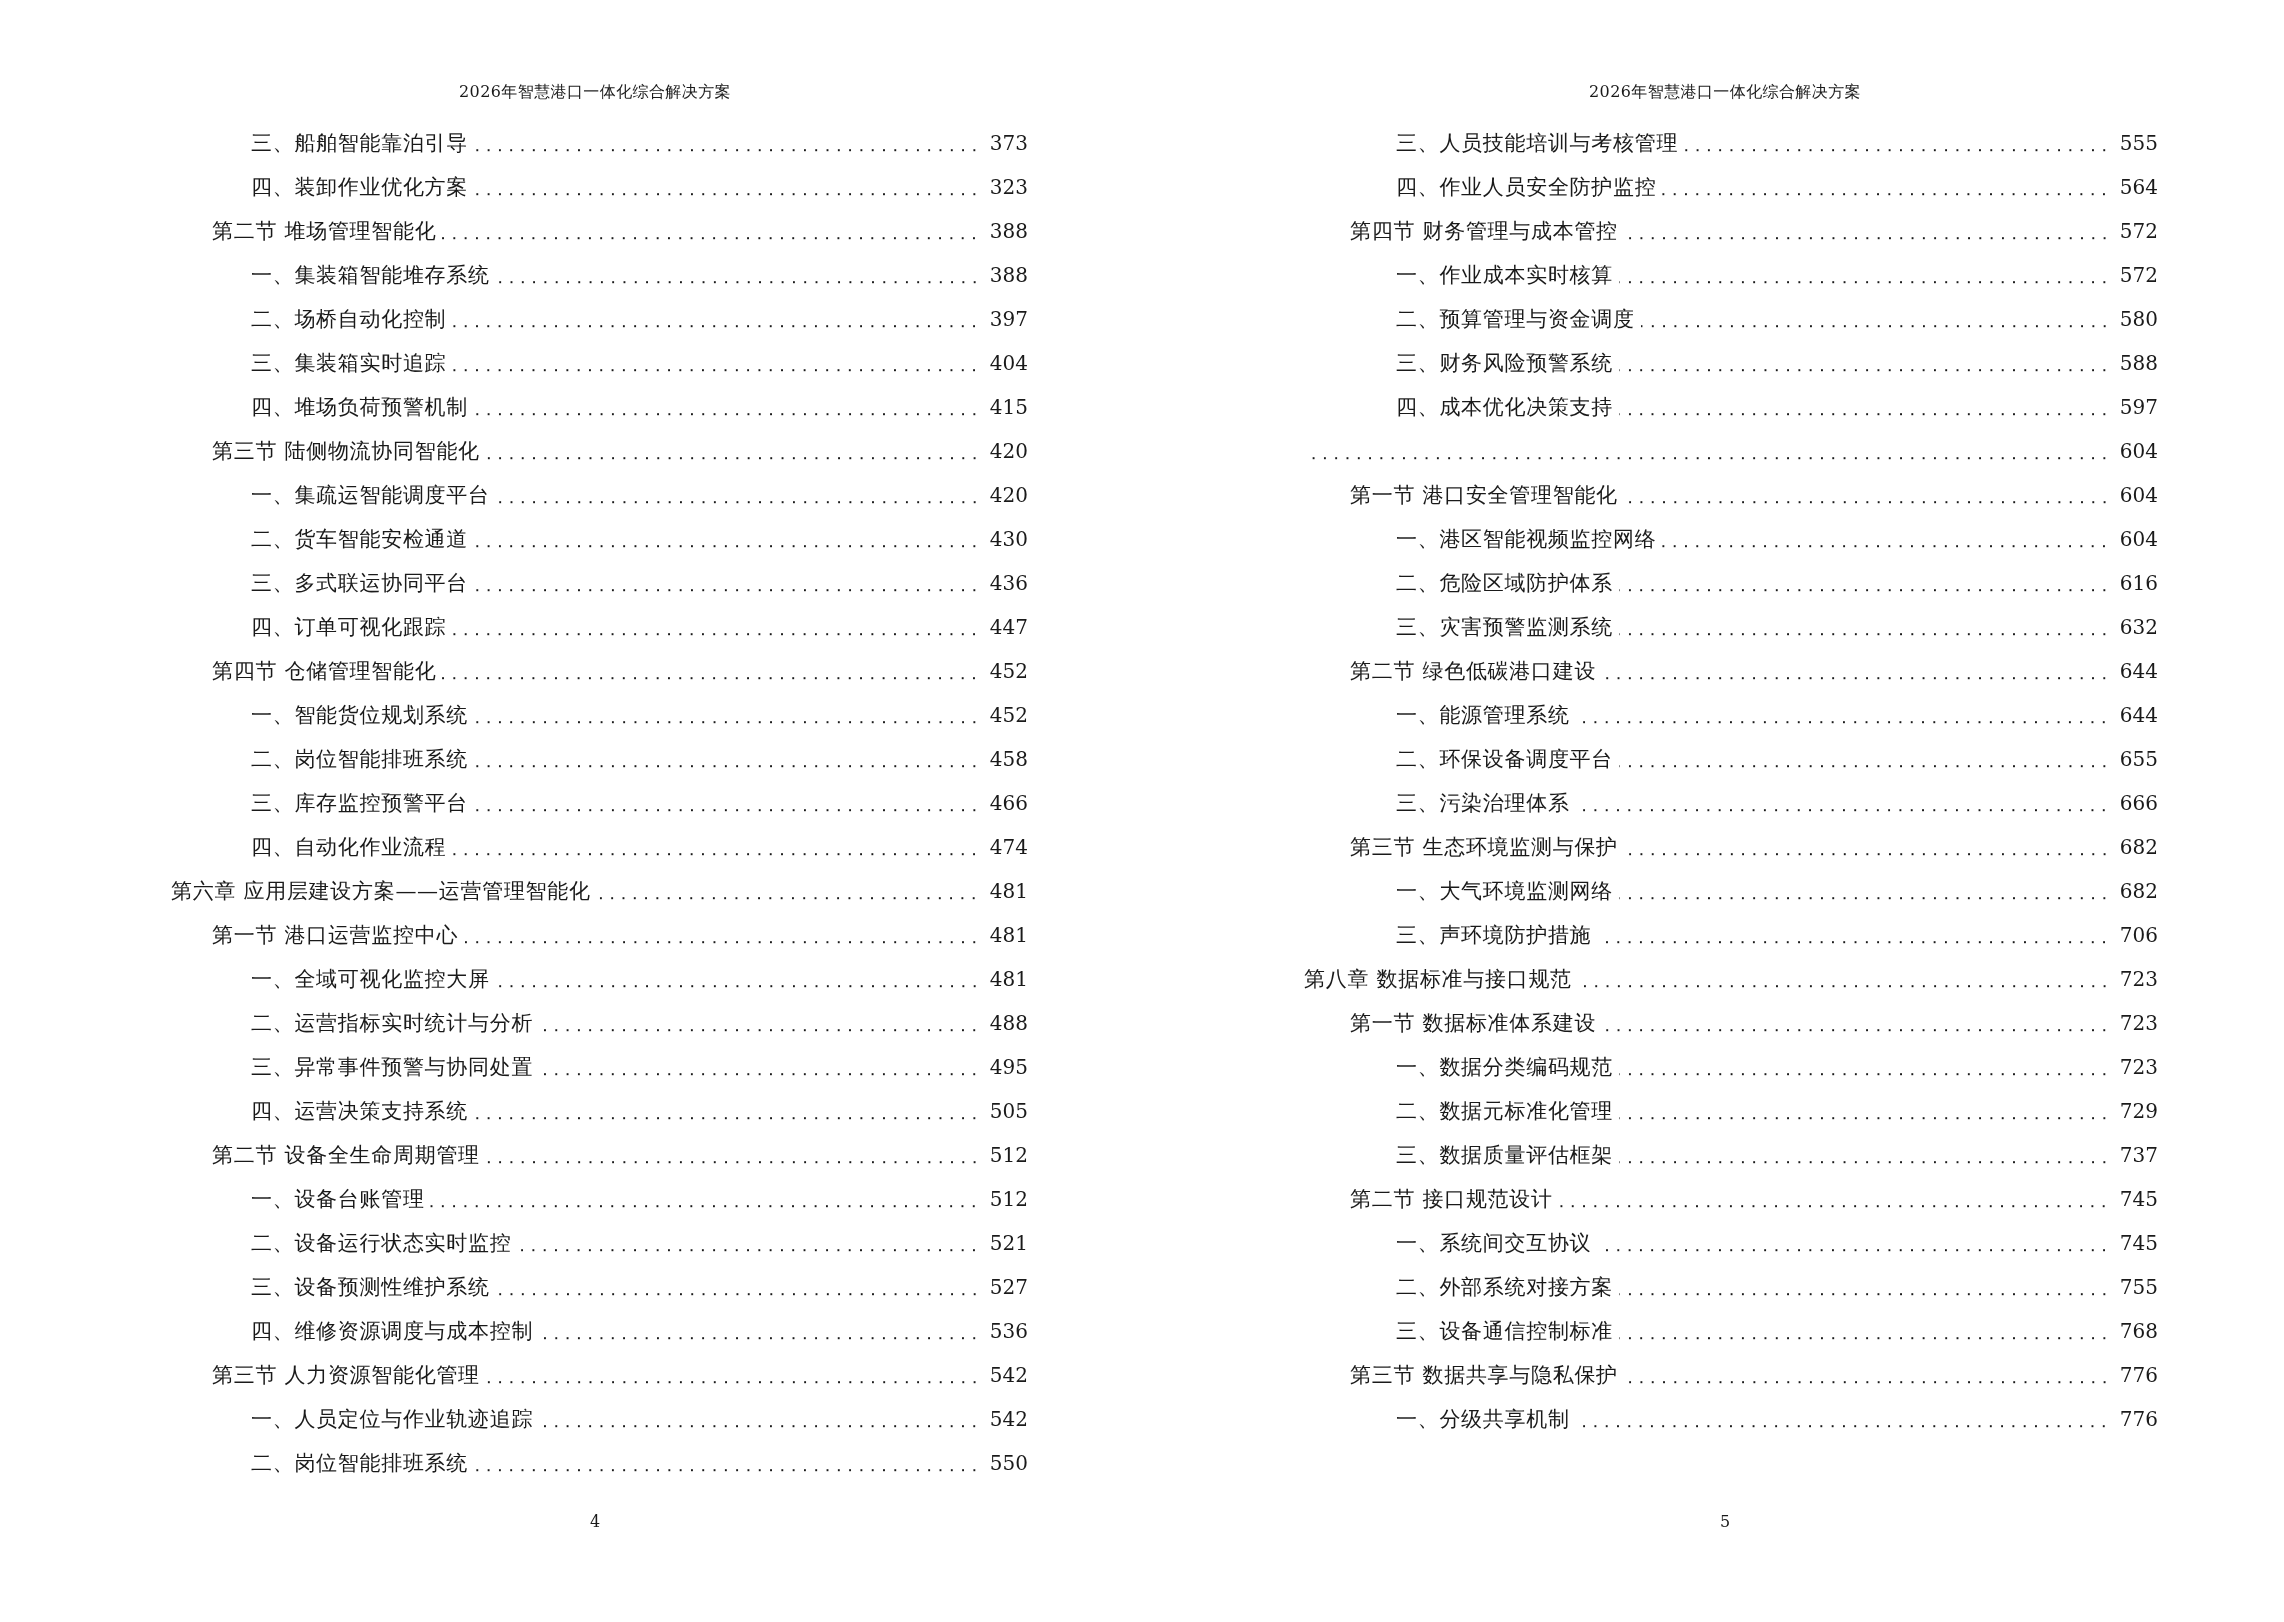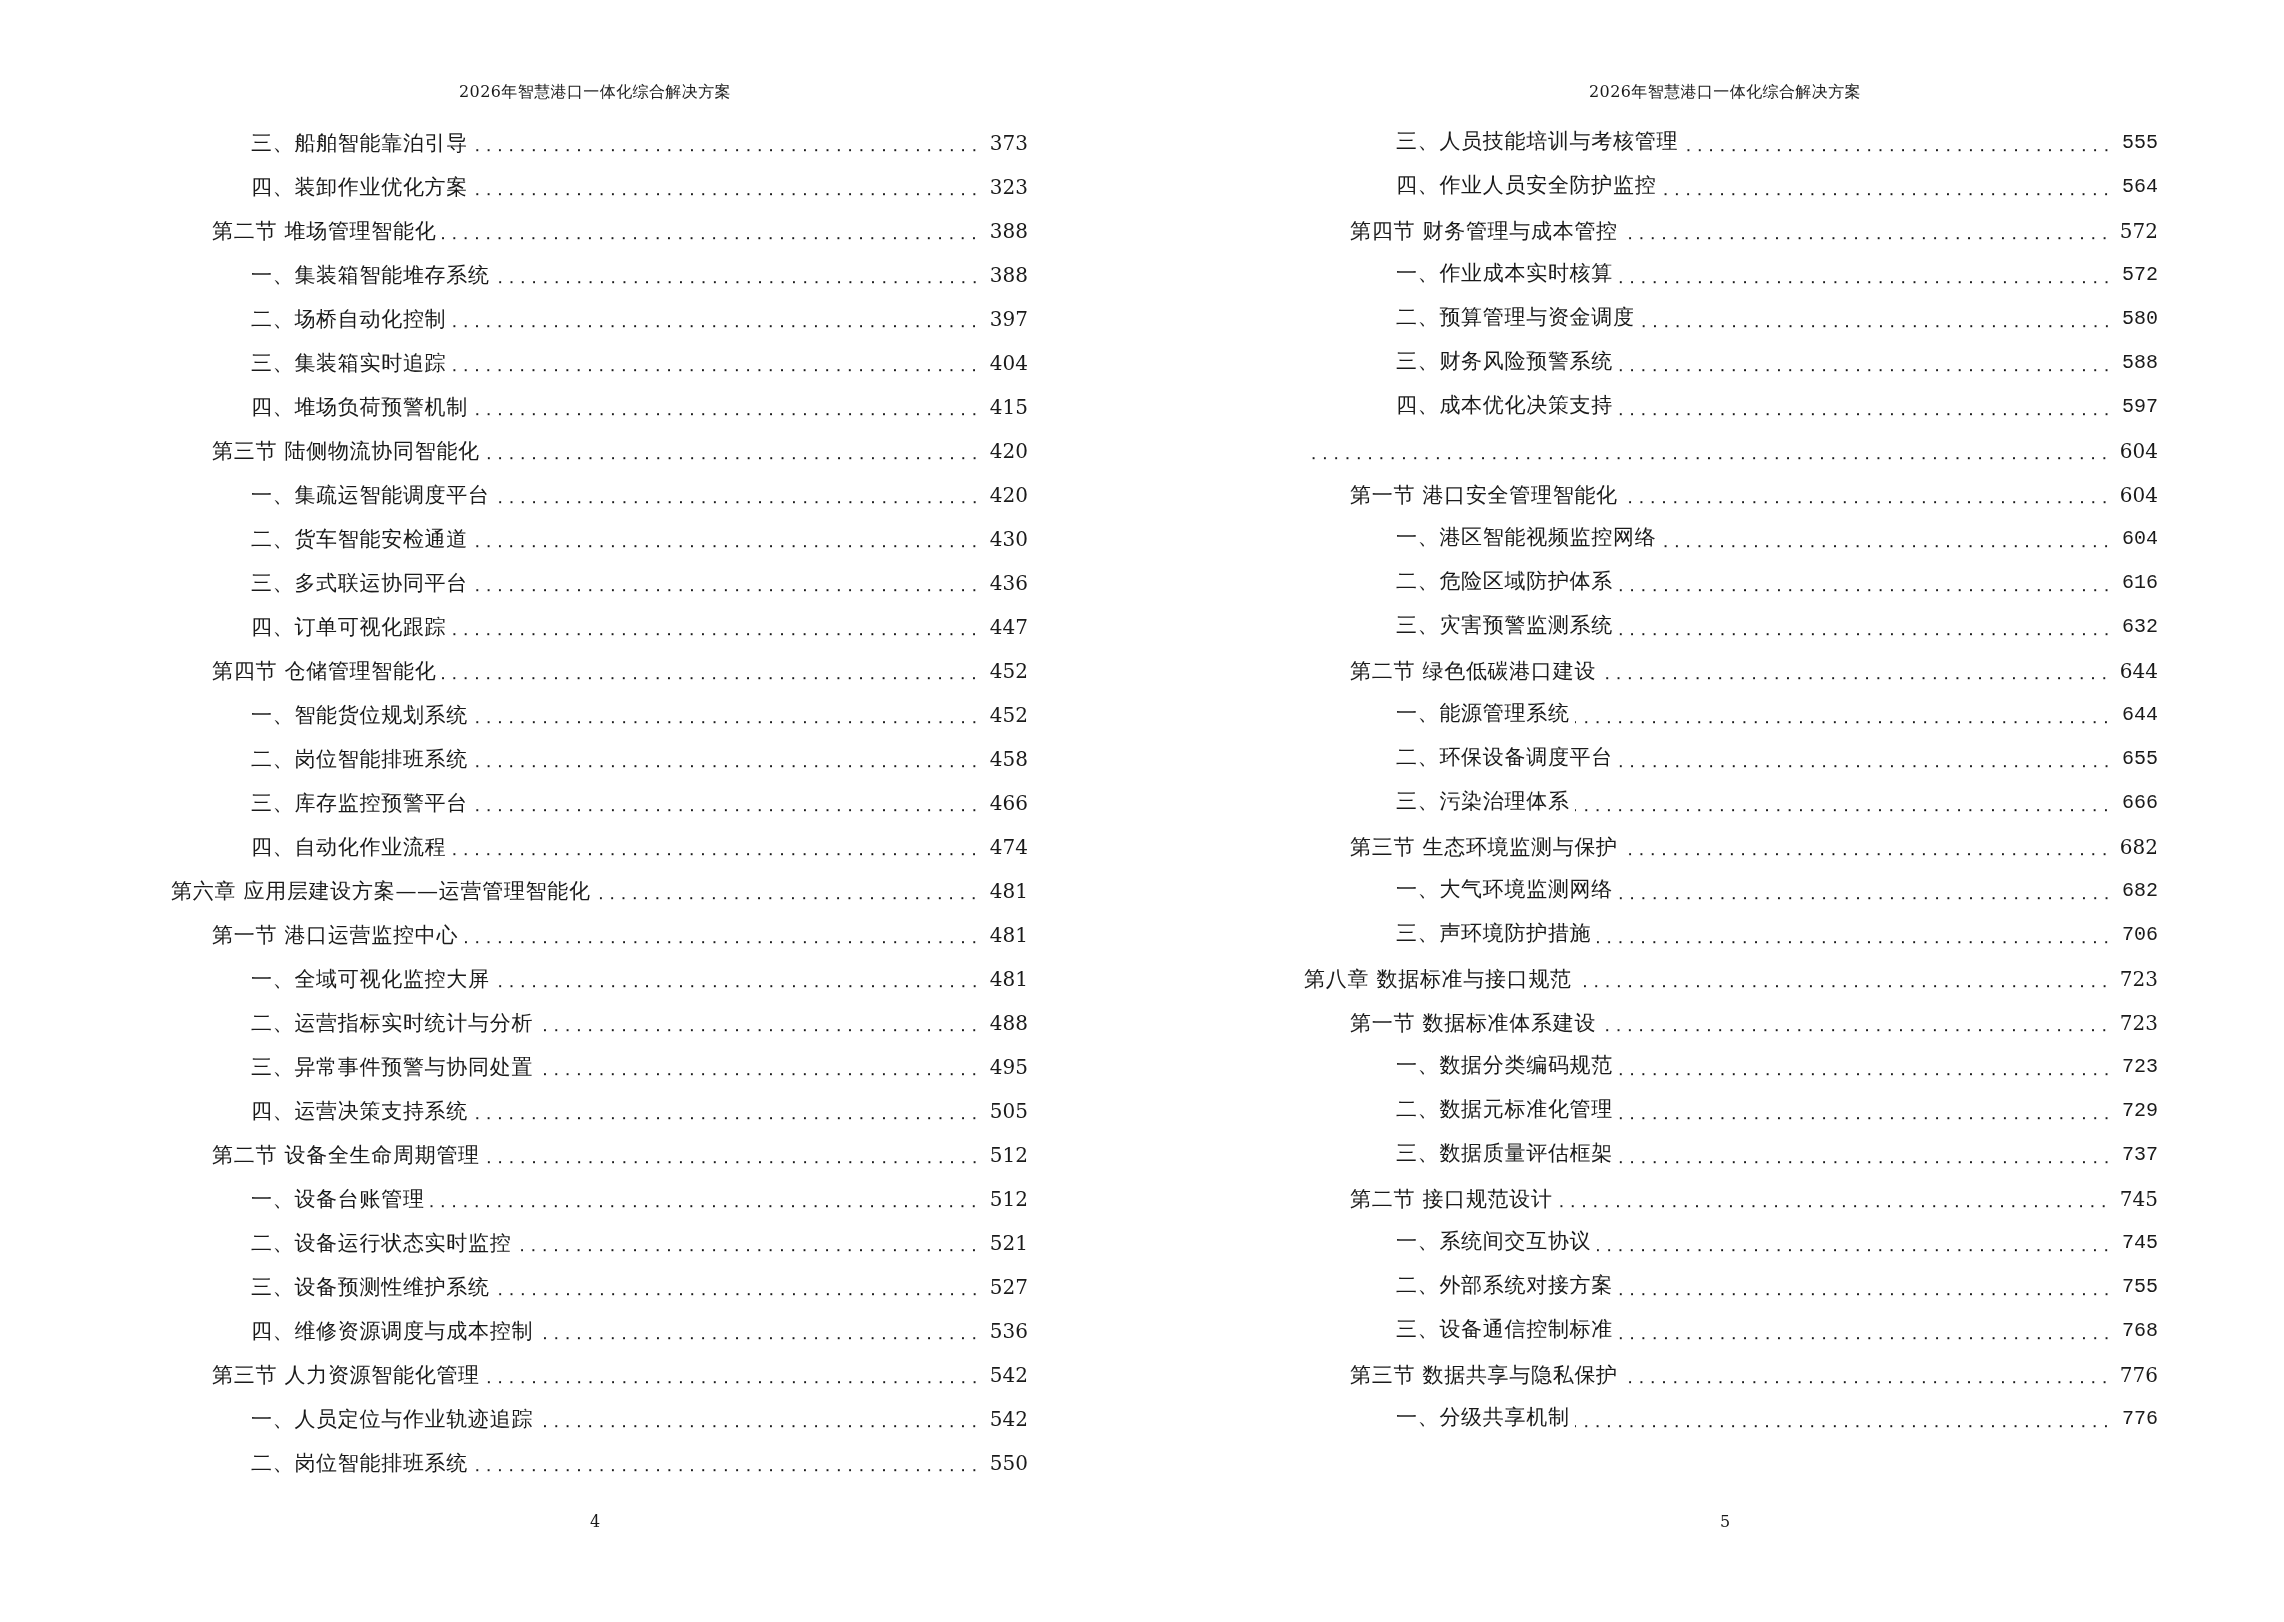--- a/index.html
+++ b/index.html
@@ -50,21 +50,21 @@
       align-items: baseline;
       height: 44px;
       line-height: 44px;
       font-size: 21px;
       white-space: nowrap;
     }
     .toc-row.level-1 { padding-left: 0; }
     .toc-row.level-2 { padding-left: 41px; }
     .toc-row.level-3 { padding-left: 80px; }
     .page.right .toc-row.level-2 { padding-left: 46px; }
-    .page.right .toc-row.level-3 { padding-left: 92px; font-family: Liberation Mono, monospace; }
+    .page.right .toc-row.level-3 { padding-left: 92px; }
 
     .toc-label {
       flex: 0 0 auto;
       letter-spacing: 0.7px;
     }
     .toc-leader {
       flex: 1 1 auto;
       margin: 0 10px 0 5.8px;
       height: 2.9px;
       align-self: center;

